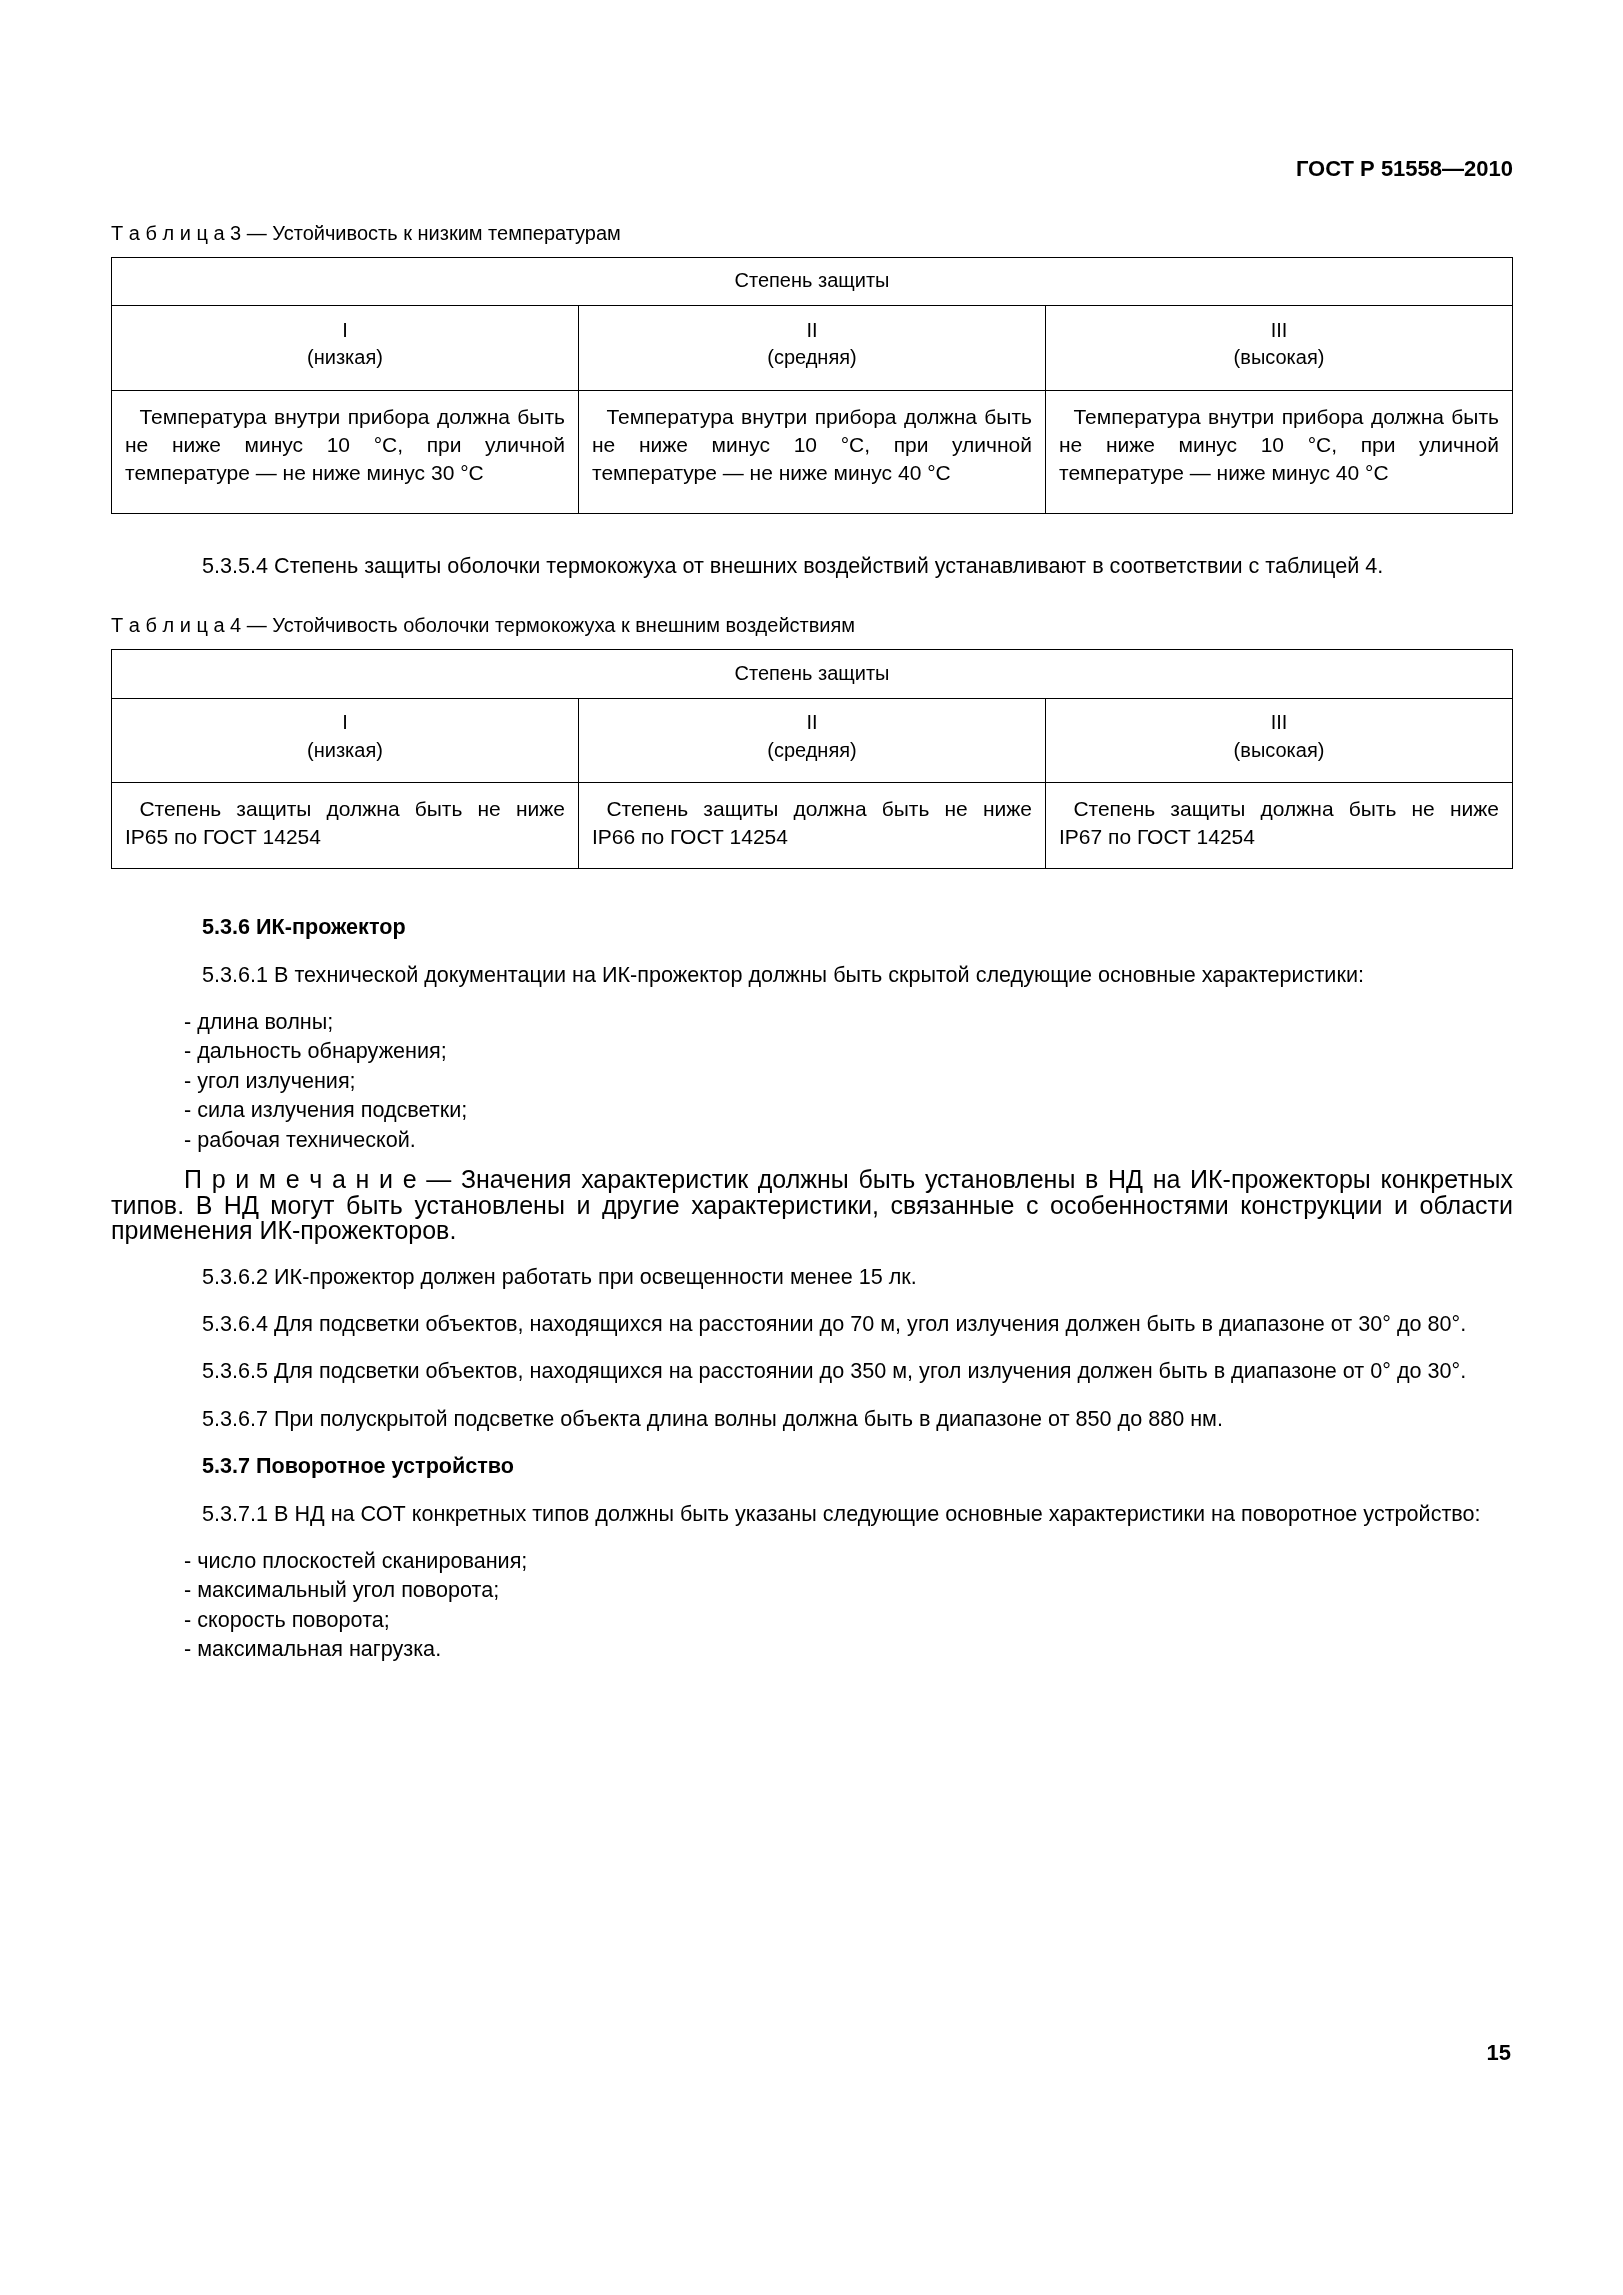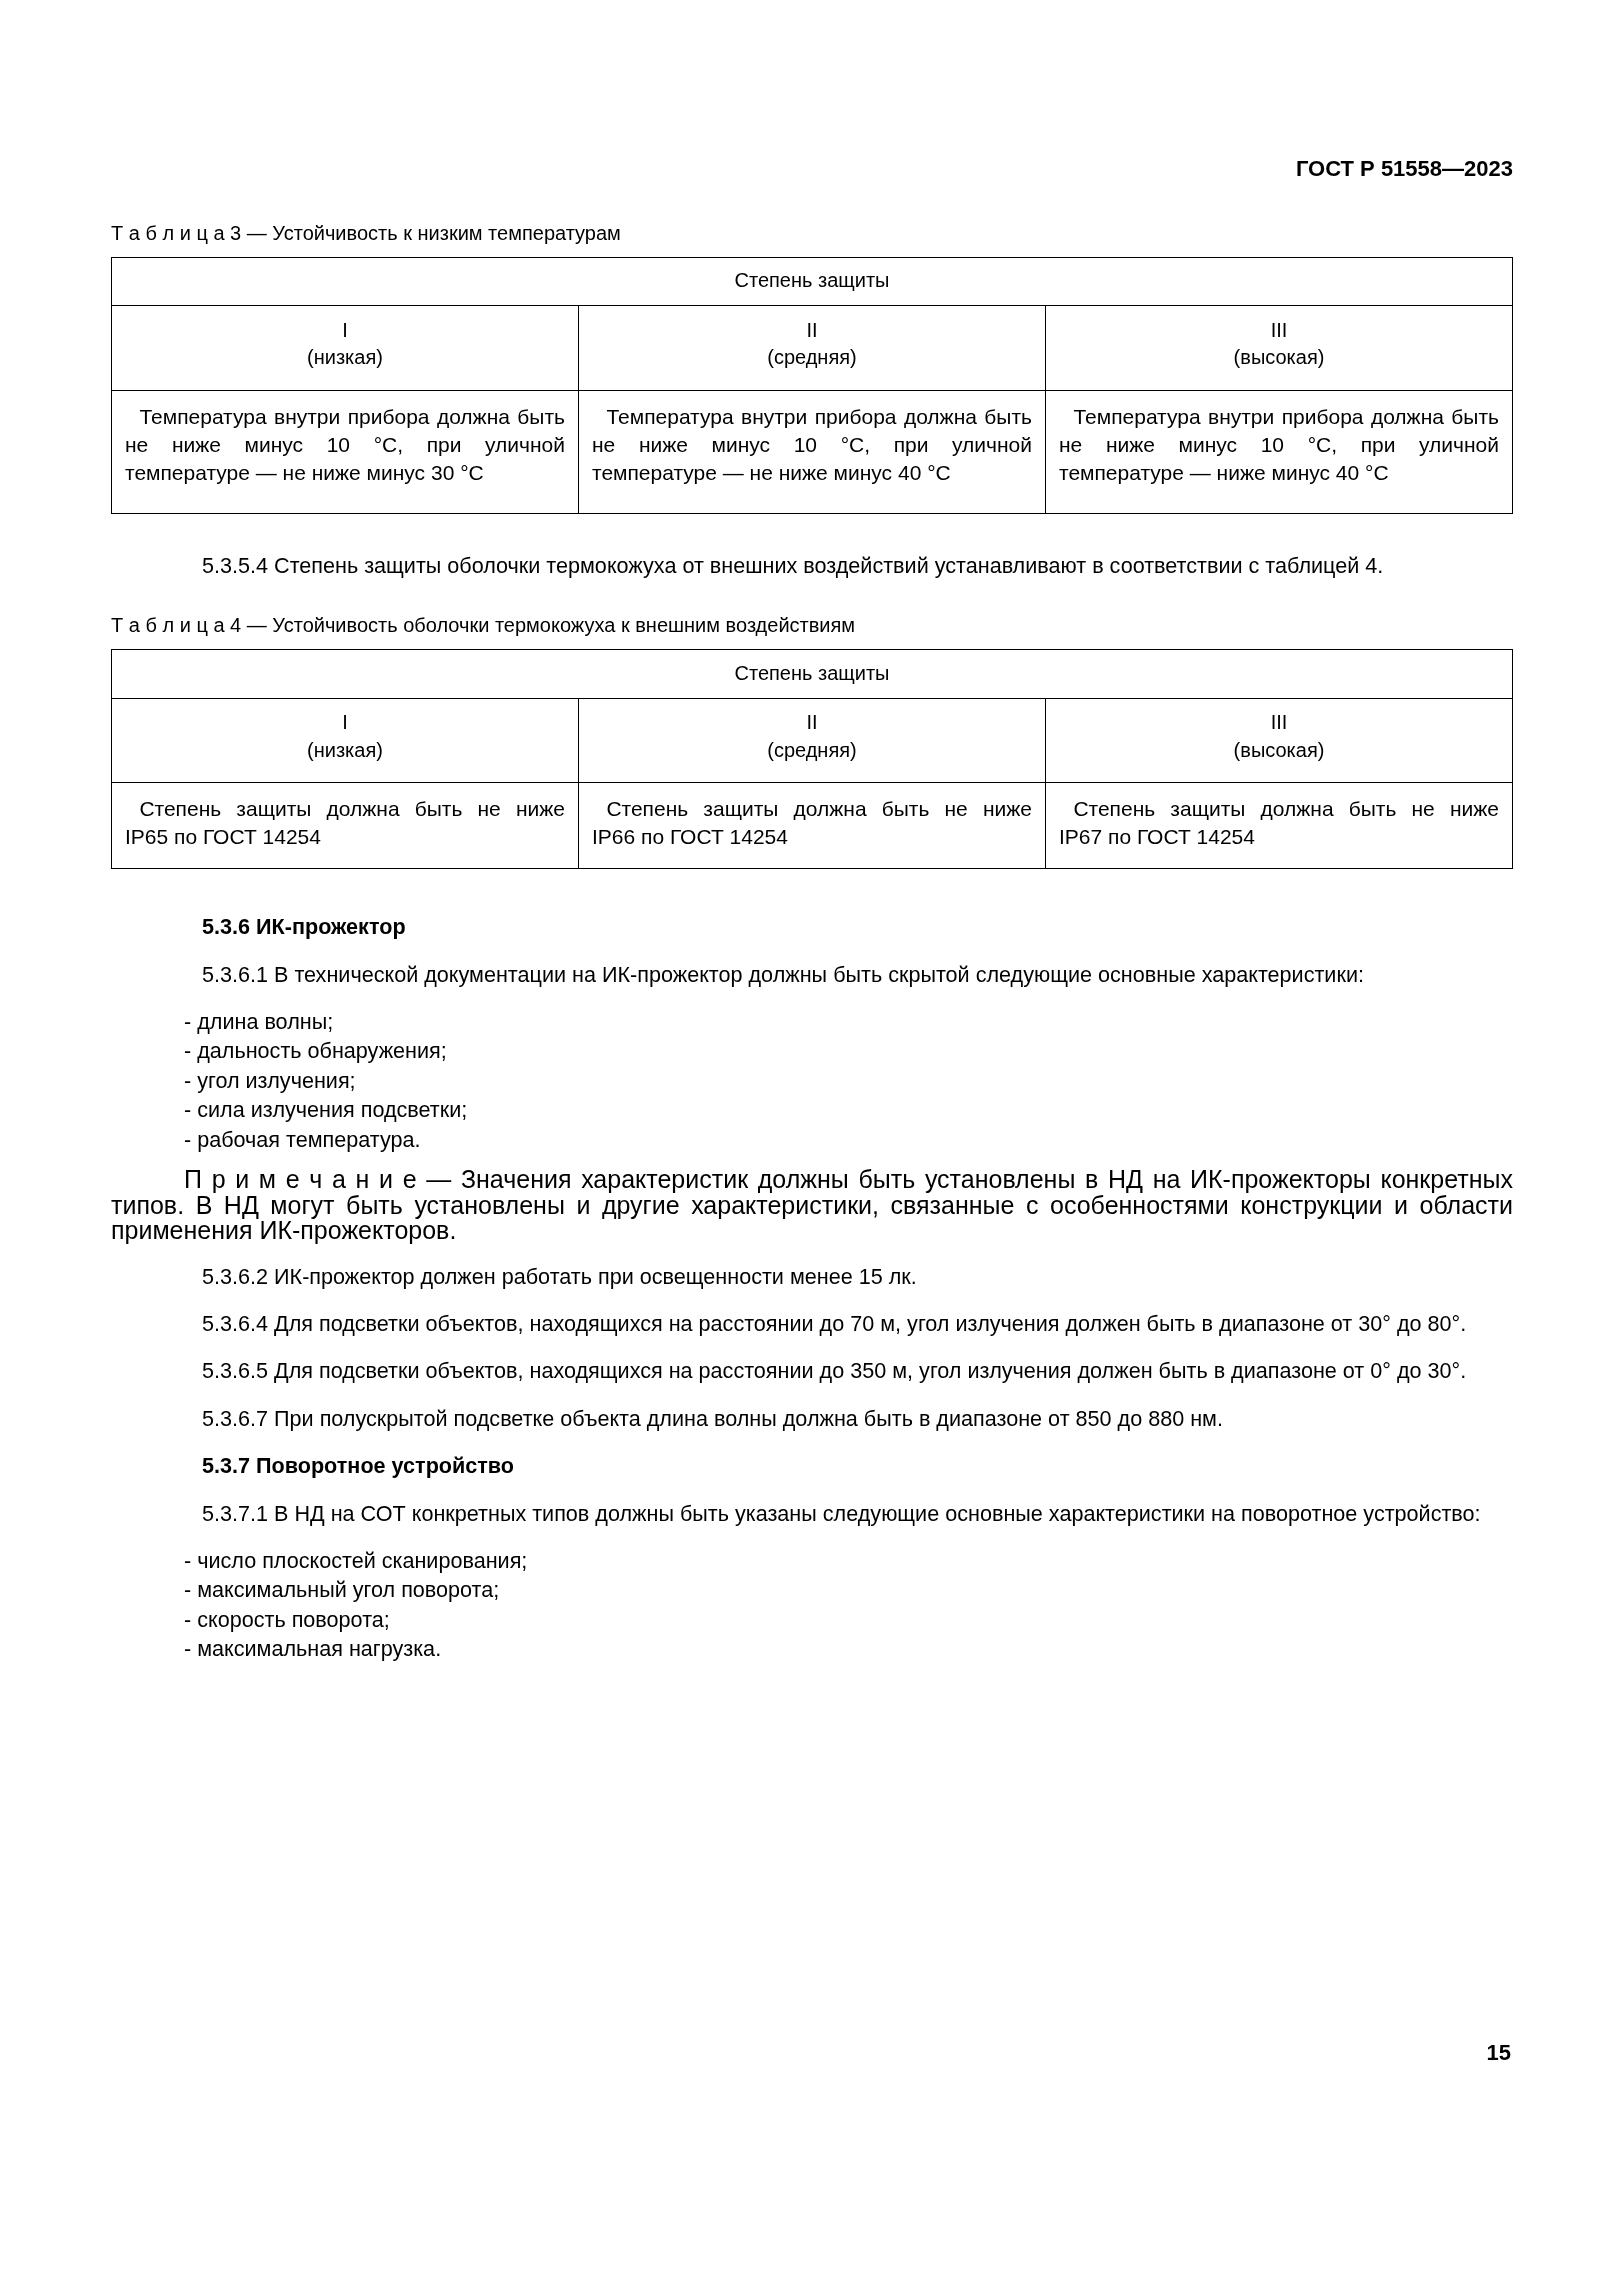--- a/index.html
+++ b/index.html
@@ -92,21 +92,21 @@
     top: 2040px;
     font-weight: bold;
     font-size: 22px;
   }
 </style>
 </head>
 <body>
 
 <div class="content">
 
-  <div class="doc-header">ГОСТ Р 51558—2023</div>
+  <div class="doc-header">ГОСТ Р 51558—2010</div>
 
   <p class="tcaption t3">Т а б л и ц а  3 — Устойчивость к низким температурам</p>
 
   <table class="gost">
     <tbody>
       <tr>
         <td colspan="3" class="span-head">Степень защиты</td>
       </tr>
       <tr>
         <td class="col-head">
@@ -161,21 +161,21 @@
     </tbody>
   </table>
 
   <p class="para section-head first">5.3.6 ИК-прожектор</p>
   <p class="para">5.3.6.1 В технической документации на ИК-прожектор должны быть скрытой следующие основные характеристики:</p>
 
   <p class="list-item">- длина волны;</p>
   <p class="list-item">- дальность обнаружения;</p>
   <p class="list-item">- угол излучения;</p>
   <p class="list-item">- сила излучения подсветки;</p>
-  <p class="list-item">- рабочая температура.</p>
+  <p class="list-item">- рабочая технической.</p>
 
   <p class="note">П р и м е ч а н и е — Значения характеристик должны быть установлены в НД на ИК-прожекторы конкретных типов. В НД могут быть установлены и другие характеристики, связанные с особенностями конструкции и области применения ИК-прожекторов.</p>
 
   <p class="para">5.3.6.2 ИК-прожектор должен работать при освещенности менее 15 лк.</p>
   <p class="para">5.3.6.4 Для подсветки объектов, находящихся на расстоянии до 70 м, угол излучения должен быть в диапазоне от 30° до 80°.</p>
   <p class="para">5.3.6.5 Для подсветки объектов, находящихся на расстоянии до 350 м, угол излучения должен быть в диапазоне от 0° до 30°.</p>
   <p class="para">5.3.6.7 При полускрытой подсветке объекта длина волны должна быть в диапазоне от 850 до 880 нм.</p>
 
   <p class="para section-head">5.3.7 Поворотное устройство</p>
   <p class="para">5.3.7.1 В НД на СОТ конкретных типов должны быть указаны следующие основные характеристики на поворотное устройство:</p>

